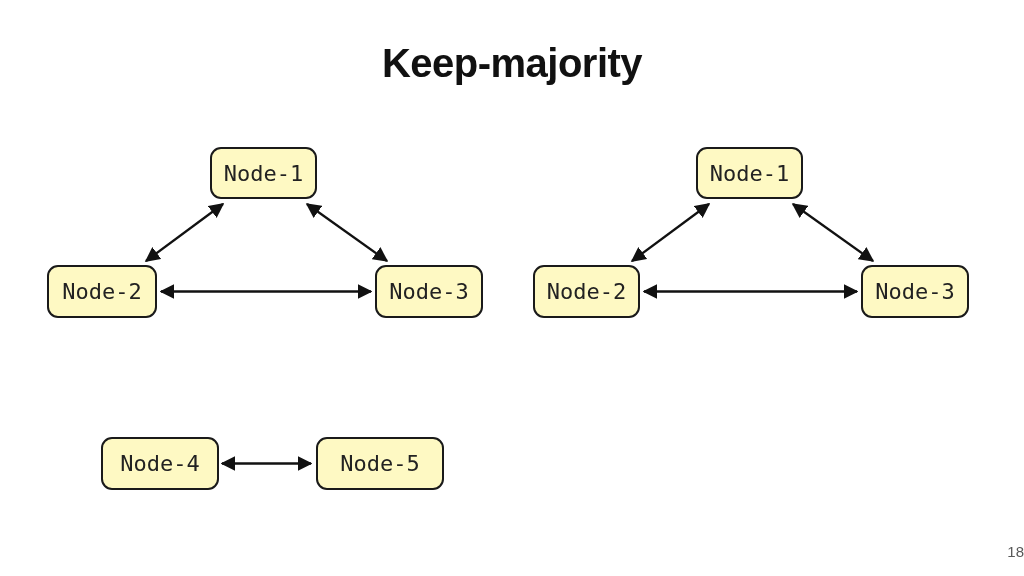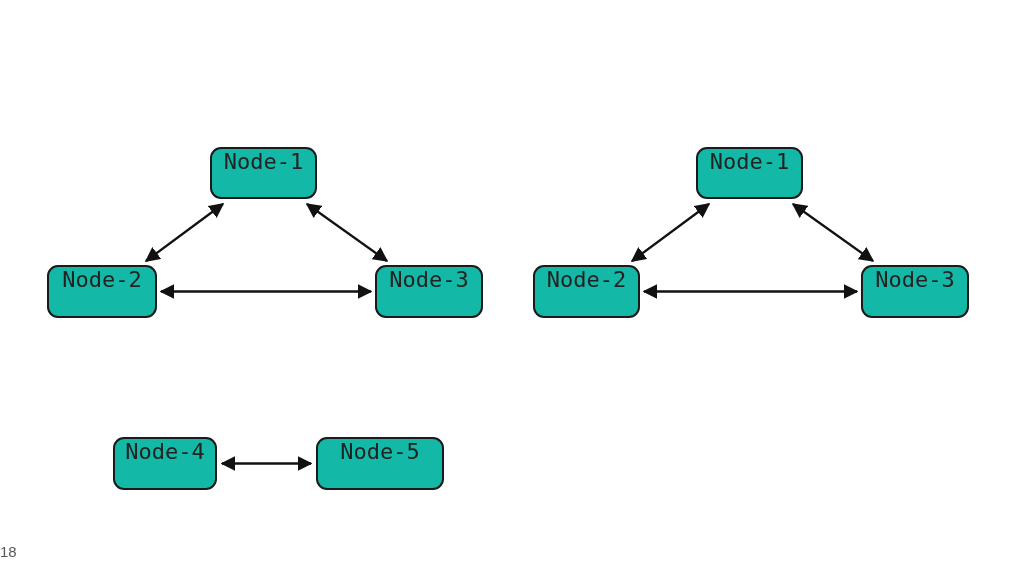--- a/index.html
+++ b/index.html
@@ -30,58 +30,59 @@
   .edges-layer {
     position: absolute;
     top: 0;
     left: 0;
     width: 1024px;
     height: 576px;
   }
   .node-box {
     position: absolute;
     box-sizing: border-box;
-    background: #14b8a6;
+    background: #fef9c3;
     border: 2.5px solid #1a1a1a;
     border-radius: 11px;
     display: flex;
-    align-items: flex-start;
+    align-items: center;
     justify-content: center;
     font-family: "DejaVu Sans Mono", monospace;
     font-size: 22px;
     color: #222222;
     white-space: nowrap;
   }
   
   .l-n1 { left: 210px; top: 147px; width: 107px; height: 52px; }
   .l-n2 { left: 47px;  top: 265px; width: 110px; height: 53px; }
   .l-n3 { left: 375px; top: 265px; width: 108px; height: 53px; }
   
   .r-n1 { left: 696px; top: 147px; width: 107px; height: 52px; }
   .r-n2 { left: 533px; top: 265px; width: 107px; height: 53px; }
   .r-n3 { left: 861px; top: 265px; width: 108px; height: 53px; }
   
-  .b-n4 { left: 113px; top: 437px; width: 104px; height: 53px; }
+  .b-n4 { left: 101px; top: 437px; width: 118px; height: 53px; }
   .b-n5 { left: 316px; top: 437px; width: 128px; height: 53px; }
   .page-number {
     position: absolute;
     top: 543px;
     left: 0;
     right: 0;
-    text-align: left;
+    text-align: right;
     font-size: 15px;
     color: #595959;
     font-family: "Liberation Sans", sans-serif;
   }
 </style>
 </head>
 <body>
 
 <div id="slide">
 
+  <div class="slide-title">Keep-majority</div>
 
   <svg class="edges-layer" width="1024" height="576" viewBox="0 0 1024 576" xmlns="http://www.w3.org/2000/svg">
     <defs>
       <marker id="arrow" viewBox="0 0 10 10" refX="9" refY="5" markerWidth="6.5" markerHeight="6.5" orient="auto-start-reverse">
         <path d="M0,0 L10,5 L0,10 z" fill="#111111"></path>
       </marker>
     </defs>
 
     <line x1="146" y1="261" x2="223" y2="204" stroke="#111111" stroke-width="2.3" marker-start="url(#arrow)" marker-end="url(#arrow)"></line>
     <line x1="307" y1="204" x2="387" y2="261" stroke="#111111" stroke-width="2.3" marker-start="url(#arrow)" marker-end="url(#arrow)"></line>

